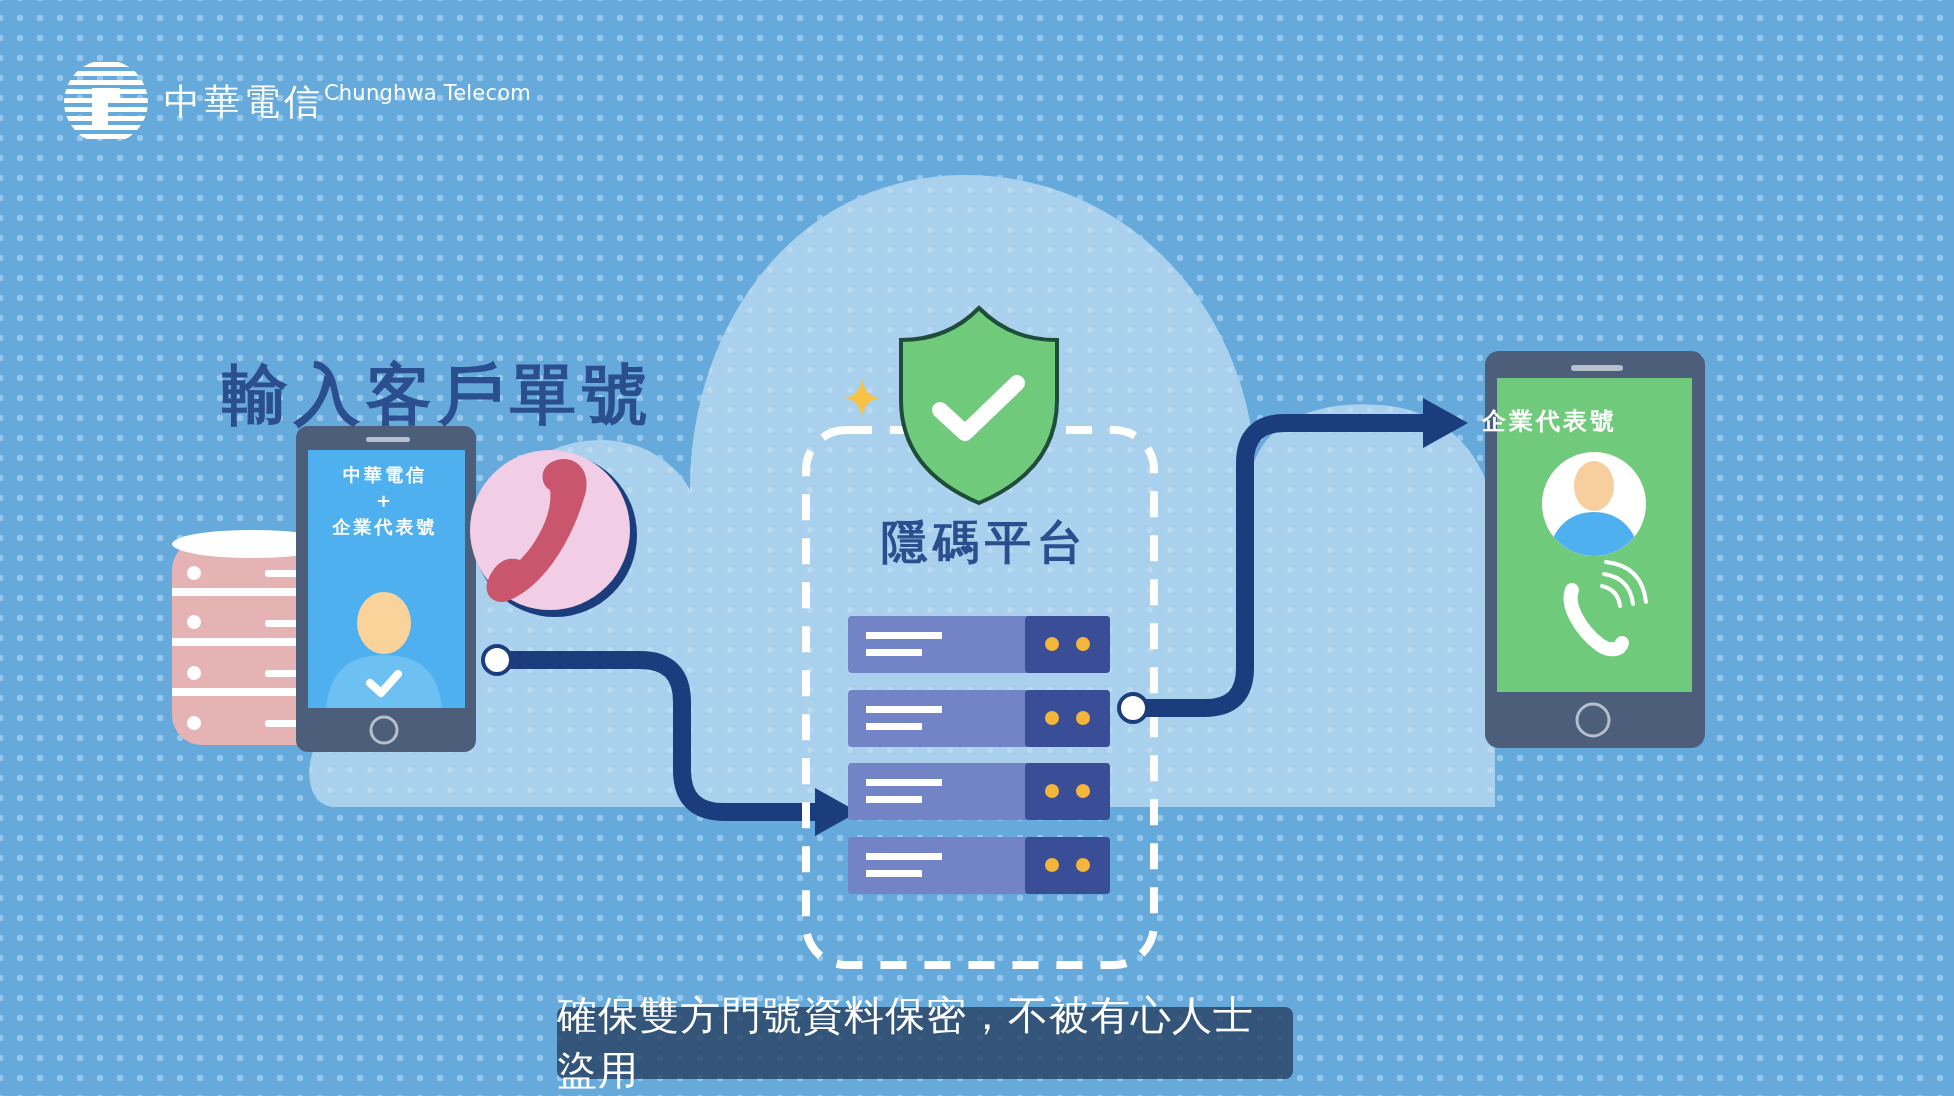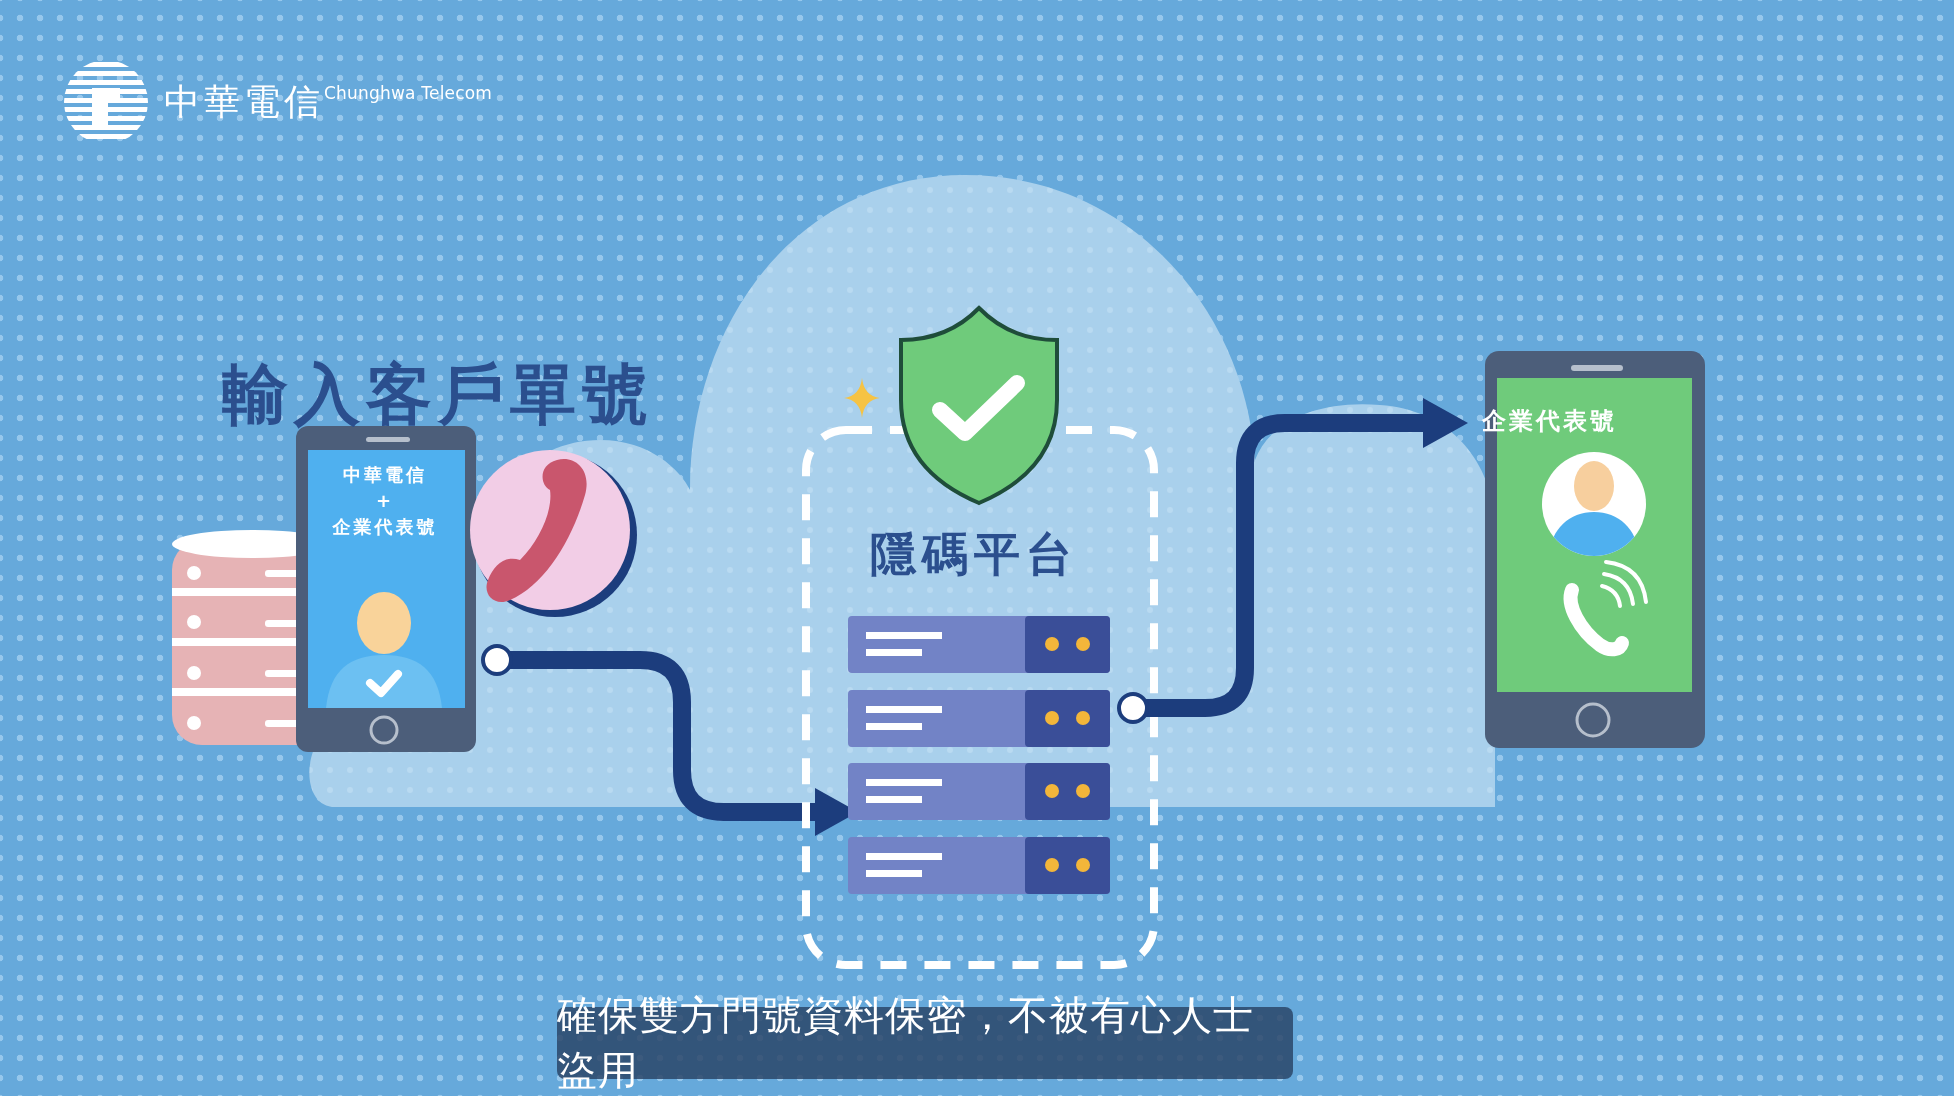--- a/index.html
+++ b/index.html
@@ -14,32 +14,32 @@
     background-size:20px 20px;
     background-position:10px 8px;
   }
   .stage { position:absolute; inset:0; }
   svg.diagram { position:absolute; left:0; top:0; }
 
   .logo { position:absolute; left:62px; top:58px; display:flex; align-items:center; gap:14px; }
   .logo-mark { width:88px; height:88px; }
   .logo-text { display:flex; flex-direction:row; color:#ffffff;text-align:center; }
   .logo-zh { font-size:36px; letter-spacing:4px; line-height:40px; }
-  .logo-en { font-size:17px; line-height:22px; letter-spacing:0.2px; }
+  .logo-en { font-size:21px; line-height:22px; letter-spacing:0.2px; }
 
   .title-left {
     position:absolute; left:222px; top:350px;
     font-size:66px; font-weight:bold; color:#2b4f8e; letter-spacing:6px;
   }
   .phone1-text {
     position:absolute; left:310px; top:462px; width:150px; text-align:center;
     color:#ffffff; font-weight:bold; font-size:18px; line-height:26px; letter-spacing:3px;
   }
   .platform-title {
-    position:absolute; left:870px; top:524px; width:230px; text-align:left;
+    position:absolute; left:870px; top:512px; width:230px; text-align:center;
     font-size:46px; font-weight:bold; color:#2b4f8e; letter-spacing:6px;
   }
   .phone2-title {
     position:absolute; left:1452px; top:405px; width:195px; text-align:center;
     font-size:24px; font-weight:bold; color:#ffffff; letter-spacing:3px;
   }
   .subtitle {
     position:absolute; left:557px; top:1007px; width:736px; height:72px;
     background:rgba(40,66,100,0.82); border-radius:8px;
     display:flex; align-items:center; justify-content:center;

